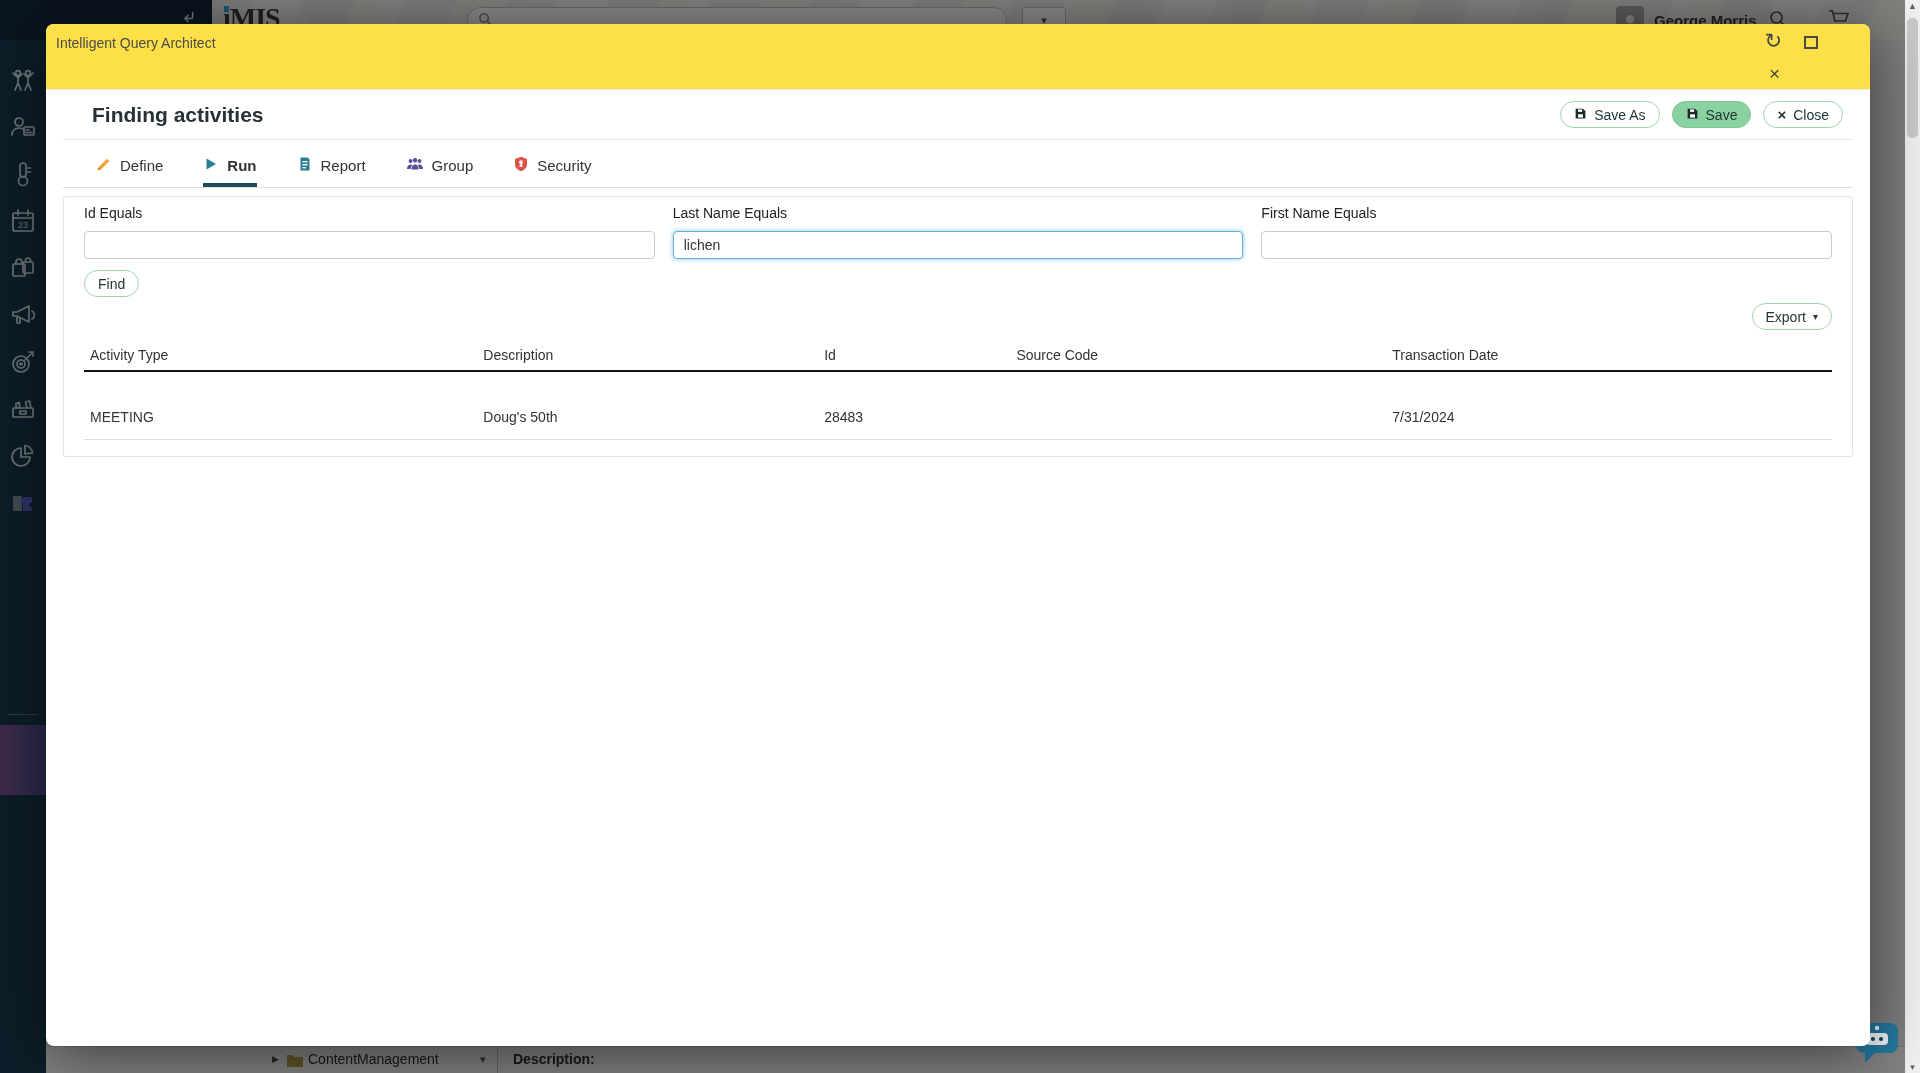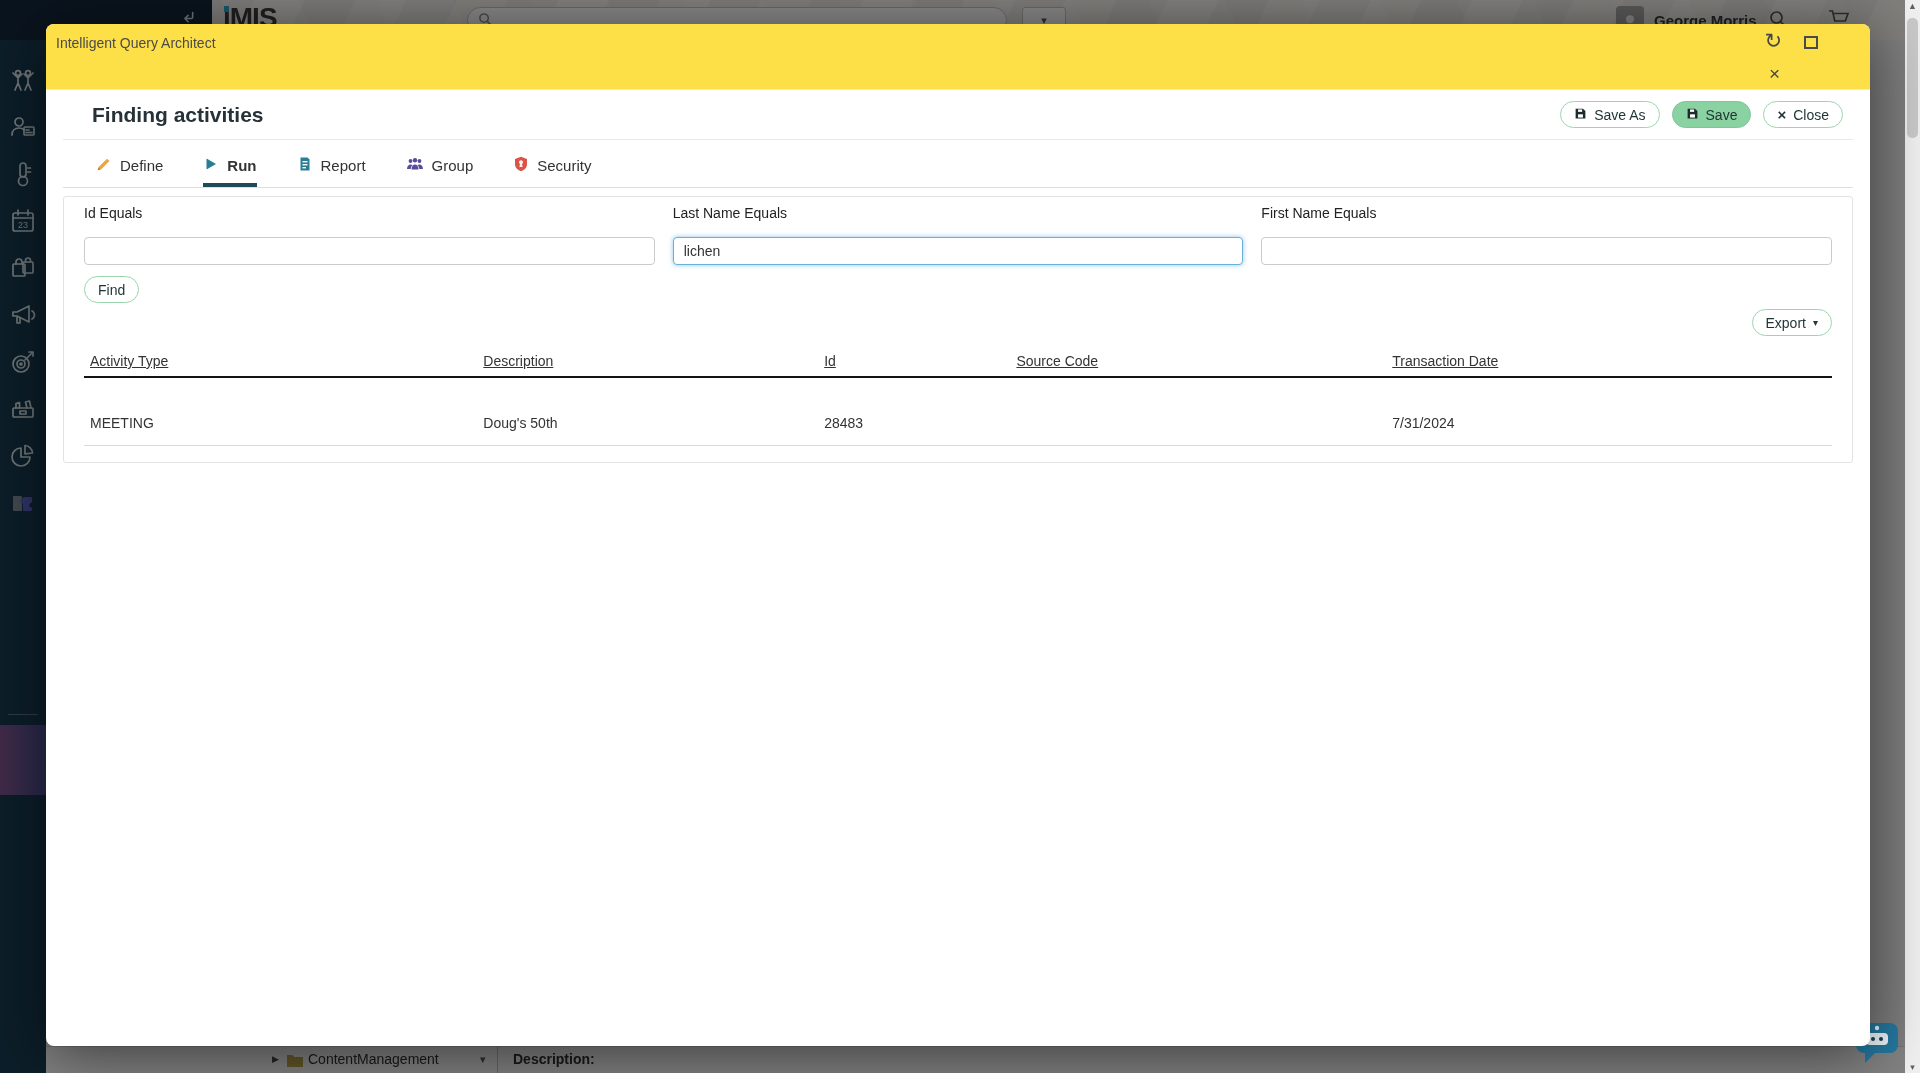--- a/index.html
+++ b/index.html
@@ -10,21 +10,21 @@
   
   .bg { position:absolute; inset:0; z-index:0; }
   .topbar { position:absolute; left:0; top:0; width:1920px; height:40px;
             background:#f1efeb;
             background-image:
               repeating-linear-gradient(115deg, rgba(0,0,0,.03) 0 46px, transparent 46px 92px),
               repeating-linear-gradient(245deg, rgba(0,0,0,.02) 0 70px, transparent 70px 140px); }
   .nav-dark { position:absolute; left:0; top:0; width:212px; height:40px; background:#132638; }
   .nav-dark svg { position:absolute; right:12px; top:8px; }
   .logo { position:absolute; left:223px; top:2px; font-size:28px; font-weight:bold;
-          color:#3a3a3a; letter-spacing:-1px; }
+          color:#3a3a3a; letter-spacing:-1px;font-family:Liberation Serif, serif; }
   .logo .logo-tick { position:absolute; left:1px; top:4px; width:5px; height:6px; background:#2aa3c6; }
   .g-search { position:absolute; left:467px; top:7px; width:540px; height:27px; background:#fbfbfb;
               border:1px solid #c2c2c2; border-radius:14px; display:flex; align-items:center;
               padding-left:10px; color:#777; font-size:13px; }
   .mini-dd { position:absolute; left:1022px; top:7px; width:44px; height:27px; background:#fbfbfb;
              border:1px solid #c2c2c2; border-radius:3px; text-align:center; line-height:25px;
              font-size:11px; color:#555; }
   .tb-user { position:absolute; left:1616px; top:0; height:40px; display:flex; align-items:center; gap:10px; }
   .avatar { width:28px; height:28px; border-radius:4px; background:#a5a5a5; display:flex;
             align-items:flex-end; justify-content:center; overflow:hidden; }
@@ -80,30 +80,30 @@
   .pill .caret { font-size:10px; color:#333; }
 
   .tabs { display:flex; gap:40px; margin:8px 17px 0; padding-left:32px; height:40px;
           border-bottom:1px solid #dedede; }
   .tab { display:flex; align-items:center; gap:8px; font-size:15px; color:#333;
          border-bottom:4px solid transparent; cursor:pointer; }
   .tab.active { font-weight:bold; border-bottom-color:#1c4c5a; }
 
   .panel { margin:8px 17px 0; border:1px solid #e3e3e3; border-radius:3px; padding:8px 20px 16px; }
   .filters { display:grid; grid-template-columns:1fr 1fr 1fr; column-gap:18px; }
-  .field label { display:block; font-size:14px; color:#222; margin-bottom:16px; }
+  .field label { display:block; font-size:14px; color:#222; margin-bottom:10px; }
   .field input { width:100%; height:28px; border:1px solid #cbcbcb; border-radius:4px;
                  padding:0 10px; font-size:14px; color:#333; font-family:inherit; outline:none; }
   .field input.focused { border-color:#68b3d4; box-shadow:0 0 5px rgba(93,173,226,.7); }
   .find-btn { margin-top:11px; }
   .export-row { display:flex; justify-content:flex-end; margin-top:6px; }
   .rtable { margin-top:10px; font-size:14px; color:#333; }
   .thead, .trow { display:grid; grid-template-columns:22.5% 19.5% 11% 21.5% 25.5%; }
   .thead { border-bottom:2px solid #141414; }
-  .thead > div { padding:7px 6px;text-decoration:underline; }
+  .thead > div { padding:7px 6px; }
   .trow { border-bottom:1px solid #dcdcdc; }
   .trow > div { padding:13px 6px 14px;margin-top:24px; }
 
   .ico-dim { stroke:#cdd9de; fill:none; stroke-width:1.7; stroke-linecap:round; stroke-linejoin:round; }
 </style>
 </head>
 <body>
 
 <div class="stage">
 

